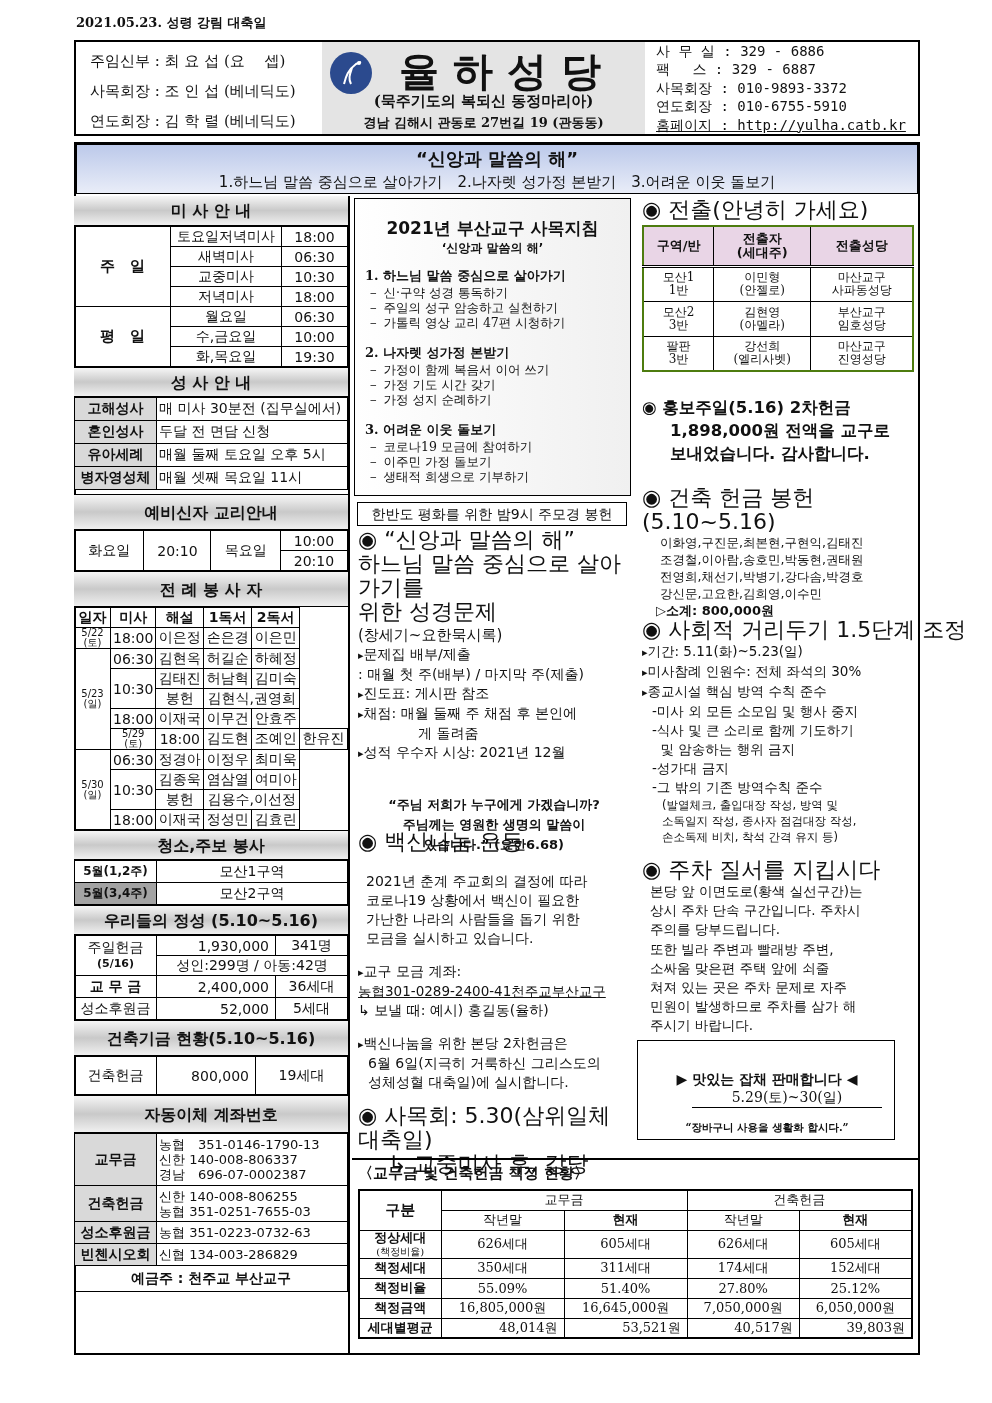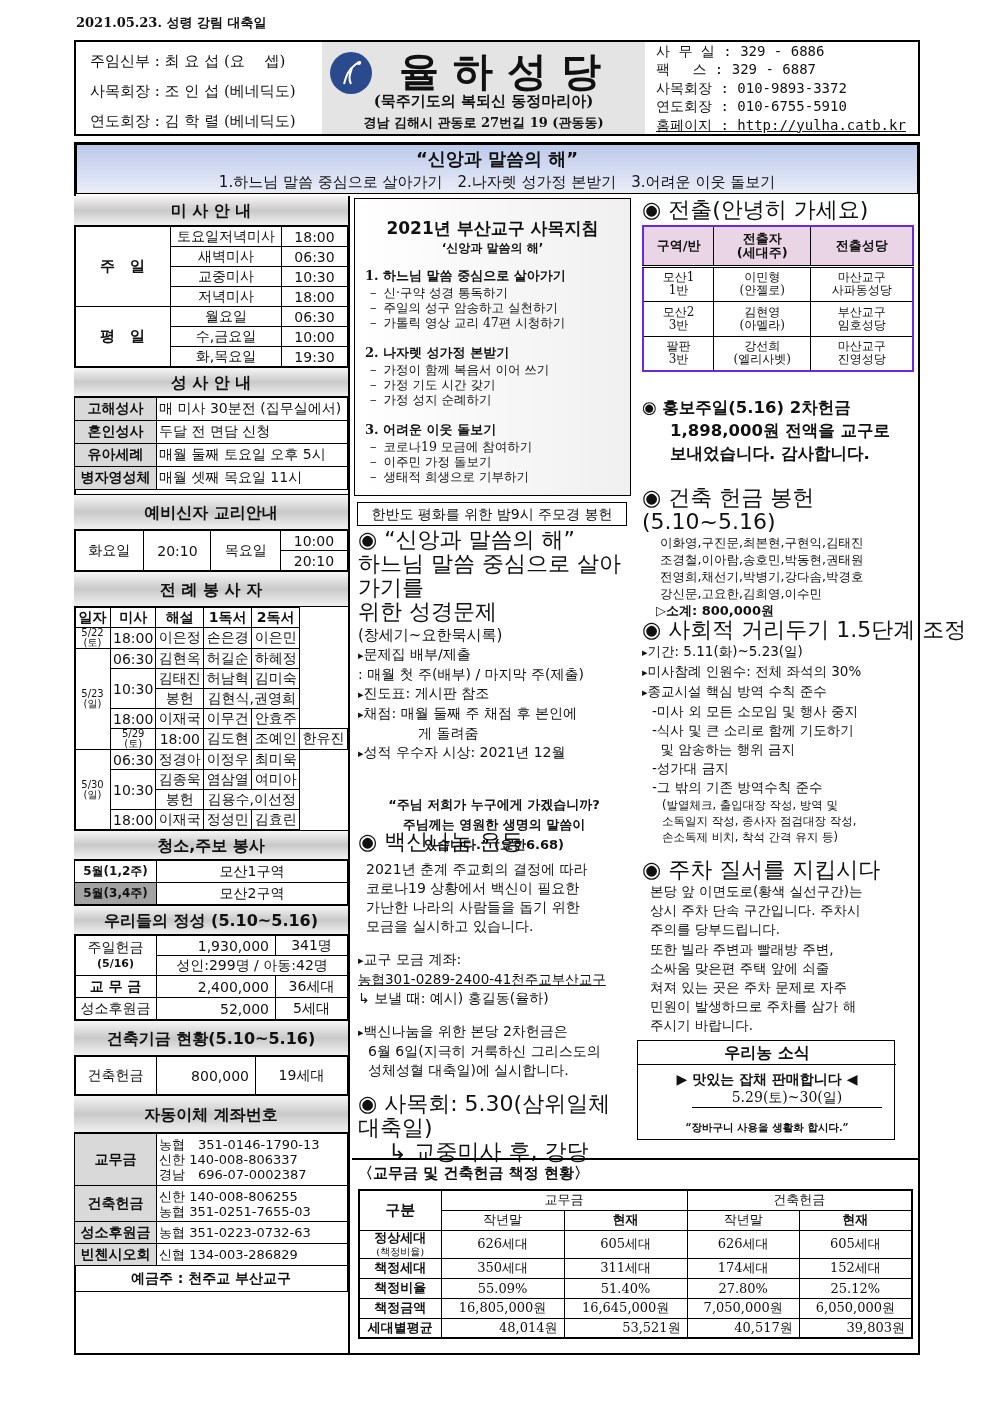--- a/index.html
+++ b/index.html
@@ -341,39 +341,39 @@
   <div class="txt bullet">성적 우수자 시상: 2021년 12월</div>
   <div style="text-align:center;font-weight:bold;font-size:13px;line-height:20px;margin-top:32px">
     <div>“주님 저희가 누구에게 가겠습니까?</div>
     <div>주님께는 영원한 생명의 말씀이</div>
     <div>있습니다.” (요한6.68)</div>
   </div>
 </div>
 
 <div class="abs" style="left:358px;top:830px;width:272px">
   <div class="bh">◉ 백신나눔 운동</div>
-  <div style="padding-left:8px;margin-top:6px">
+  <div style="padding-left:8px;margin-top:18px">
     <div class="txt">2021년 춘계 주교회의 결정에 따라</div>
     <div class="txt">코로나19 상황에서 백신이 필요한</div>
     <div class="txt">가난한 나라의 사람들을 돕기 위한</div>
     <div class="txt">모금을 실시하고 있습니다.</div>
   </div>
   <div class="txt bullet" style="margin-top:14px">교구 모금 계좌:</div>
   <div class="txt" style="text-decoration:underline;font-size:13.5px;white-space:nowrap">농협301-0289-2400-41천주교부산교구</div>
   <div class="txt">↳ 보낼 때: 예시) 홍길동(율하)</div>
   <div class="txt bullet" style="margin-top:14px">백신나눔을 위한 본당 2차헌금은</div>
   <div class="txt" style="padding-left:10px">6월 6일(지극히 거룩하신 그리스도의</div>
   <div class="txt" style="padding-left:10px">성체성혈 대축일)에 실시합니다.</div>
   <div class="bh" style="margin-top:12px">◉ 사목회: 5.30(삼위일체 대축일)</div>
   <div class="bh" style="padding-left:30px">↳ 교중미사 후, 강당</div>
 </div>
 
 <div class="abs" style="left:642px;top:198px;width:275px">
   <div class="bh">◉ 전출(안녕히 가세요)</div>
-  <table class="depart" style="border:2px solid #6d28d9;margin-top:3px">
+  <table class="depart" style="border:2px solid #4d7c0f;margin-top:3px">
     <tbody>
         <tr>
           <th style="white-space:pre-line">구역/반</th>
           <th style="white-space:pre-line;line-height:14px">전출자
 (세대주)</th>
           <th>전출성당</th>
         </tr>
     <tr>
           <td style="white-space:pre-line">모산1
 1반</td>
@@ -446,21 +446,20 @@
     <div>주의를 당부드립니다.</div>
     <div>또한 빌라 주변과 빨래방 주변,</div>
     <div>소싸움 맞은편 주택 앞에 쇠줄</div>
     <div>쳐져 있는 곳은 주차 문제로 자주</div>
     <div>민원이 발생하므로 주차를 삼가 해</div>
     <div>주시기 바랍니다.</div>
   </div>
 </div>
 
 <div class="abs farm">
-  <div class="abs farmhead">우리농 소식</div>
   <div class="abs serif" style="left:0;top:30px;width:258px;text-align:center;font-size:14px;font-weight:bold">▶ 맛있는 잡채 판매합니다 ◀</div>
   <div class="abs serif" style="left:54px;top:48px;width:190px;text-align:center;font-size:14px;border-bottom:1px solid #000">5.29(토)~30(일)</div>
   <div class="abs serif" style="left:0;top:80px;width:258px;text-align:center;font-size:10.5px;font-weight:bold">“장바구니 사용을 생활화 합시다.”</div>
 </div>
 
 <div class="abs" style="left:352px;top:1158px;width:568px;height:1px;border-top:2px solid #000"></div>
 <div class="abs" style="left:358px;top:1164px;width:555px">
   <div style="font-size:15px;font-weight:bold;margin-bottom:6px">〈교무금 및 건축헌금 책정 현황〉</div>
   <table class="bottomtbl" style="border:2px solid #000">
     <tbody>

